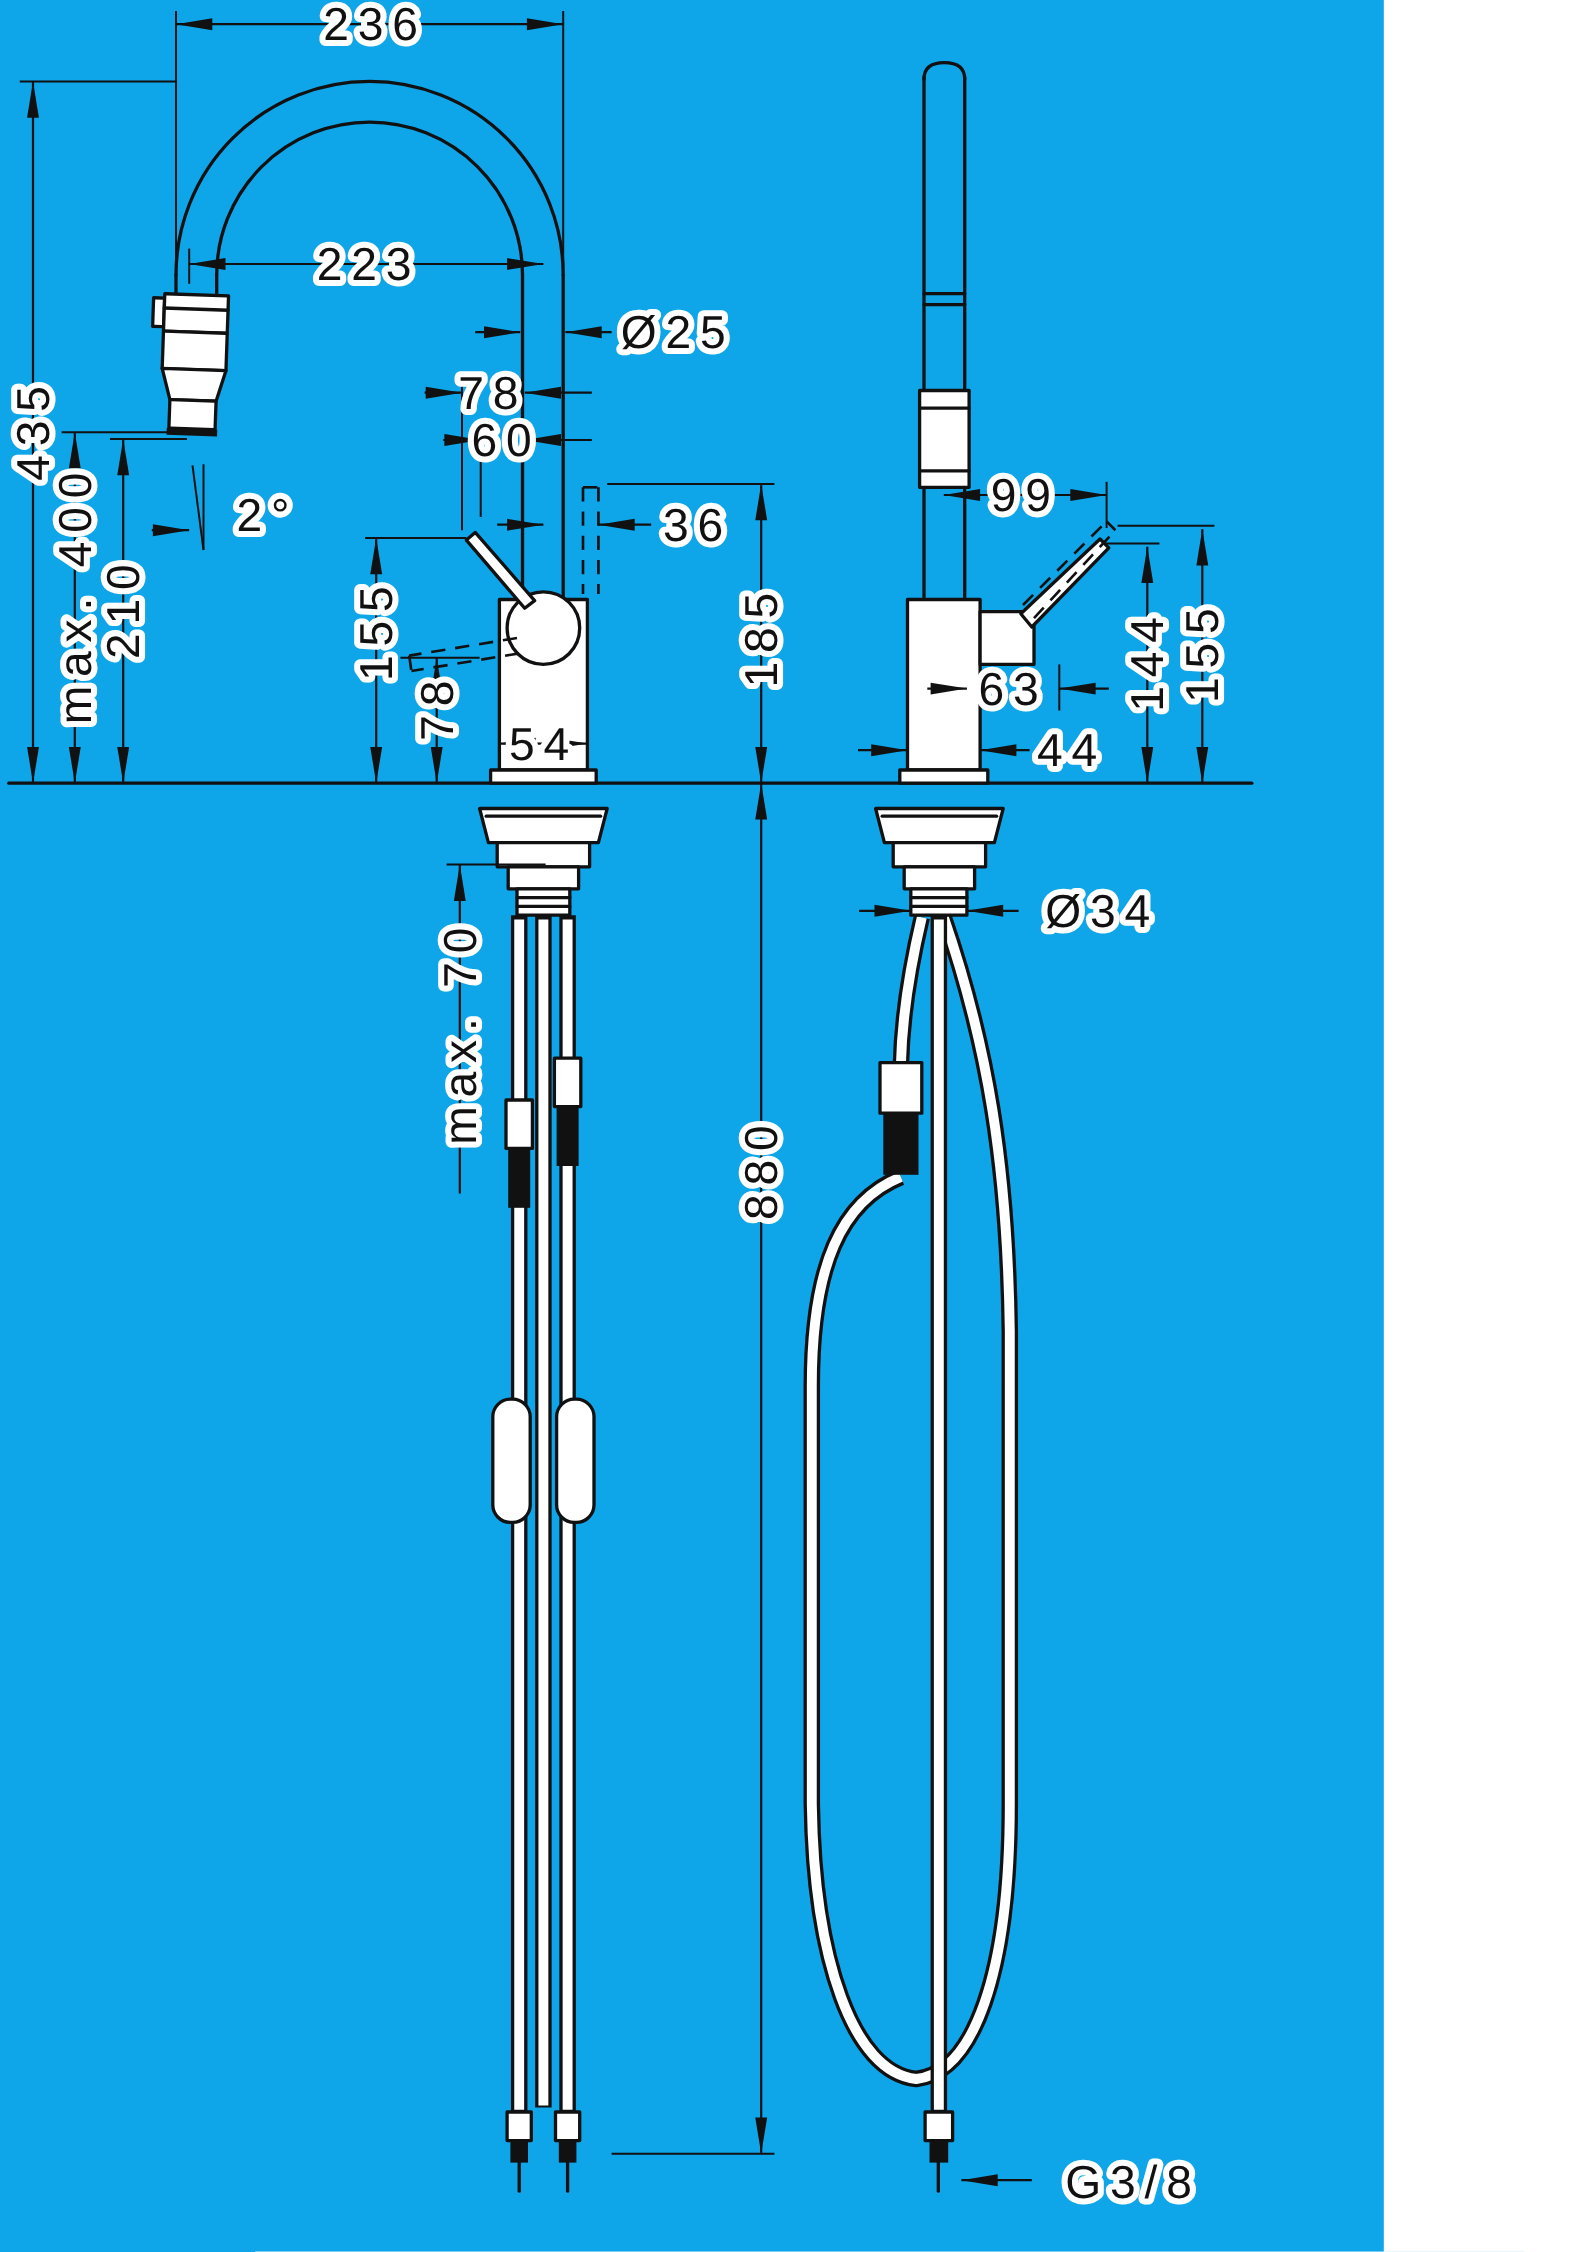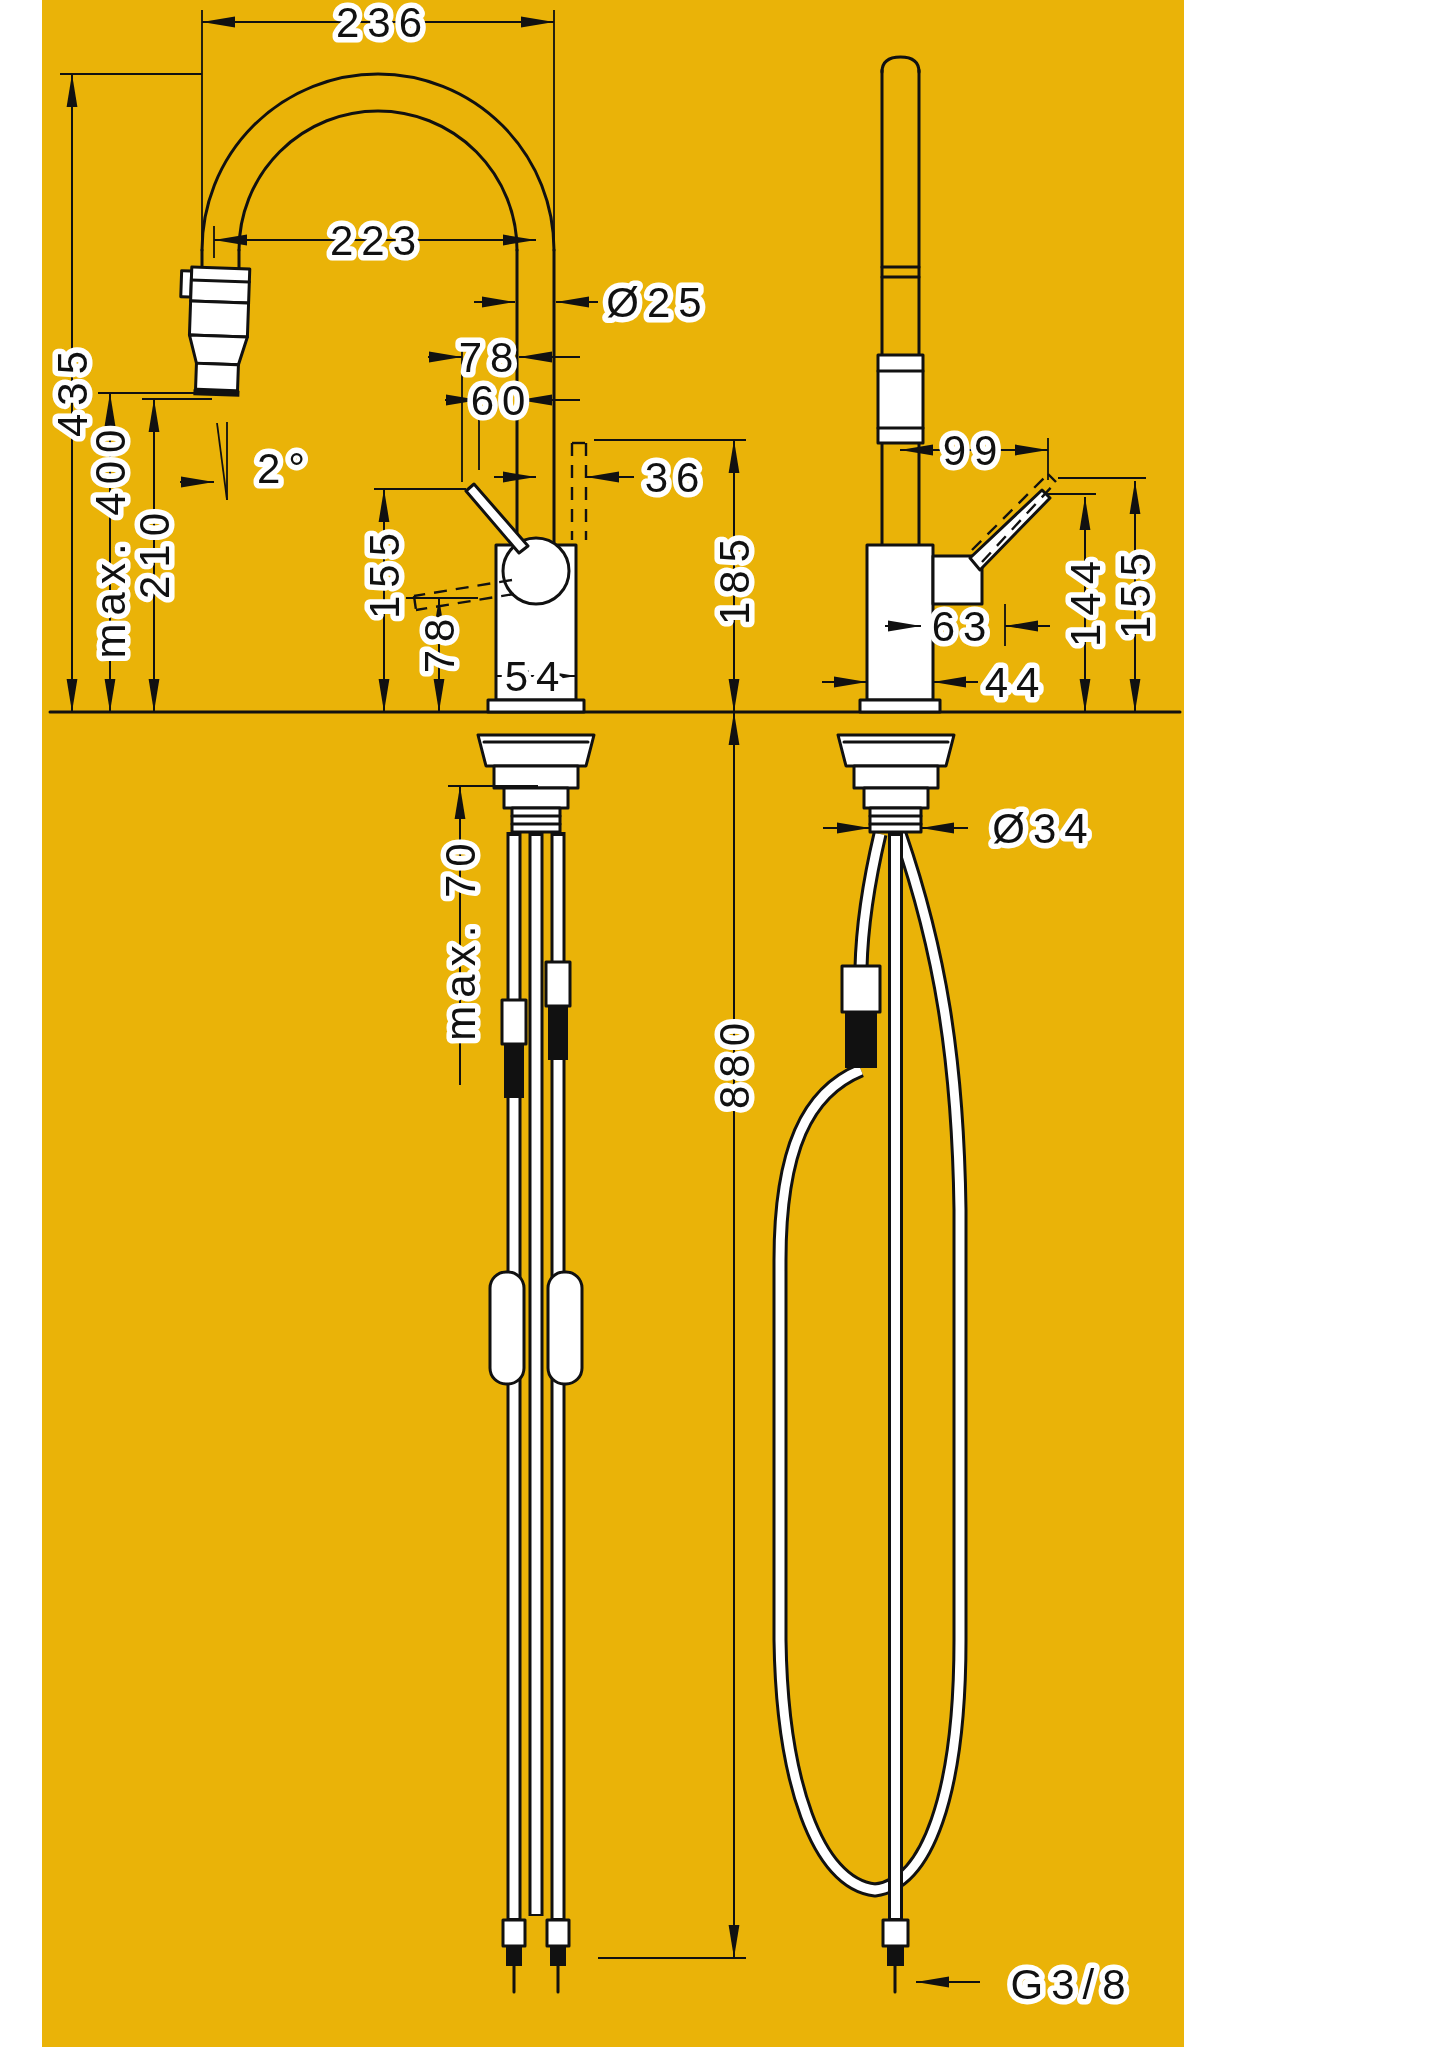--- a/index.html
+++ b/index.html
@@ -1,16 +1,16 @@
 <!DOCTYPE html>
 <html><head>
 <meta charset="utf-8">
 <style>
   html,body{margin:0;padding:0;background:#ffffff;}
-  .canvas{width:1142px;height:2047px;background:#eab308;position:relative;overflow:hidden;margin-left:42px;}
+  .canvas{width:1258px;height:2047px;background:#0ea5e9;position:relative;overflow:hidden;}
   svg{display:block;}
   .outline{stroke:#111;stroke-width:3;fill:none;stroke-linejoin:round;stroke-linecap:round;}
   .wfill{stroke:#111;stroke-width:3;fill:#ffffff;stroke-linejoin:round;}
   .bfill{fill:#111;stroke:none;}
   .thin{stroke:#111;stroke-width:1.8;fill:none;}
   .dim{stroke:#111;stroke-width:2;fill:none;}
   .dash{stroke:#111;stroke-width:2.4;fill:none;stroke-dasharray:13 9;}
   .tubeB{stroke:#111;stroke-width:15;fill:none;}
   .tubeW{stroke:#fff;stroke-width:9;fill:none;}
   .thick{stroke:#111;stroke-width:6;fill:none;stroke-linecap:butt;}

